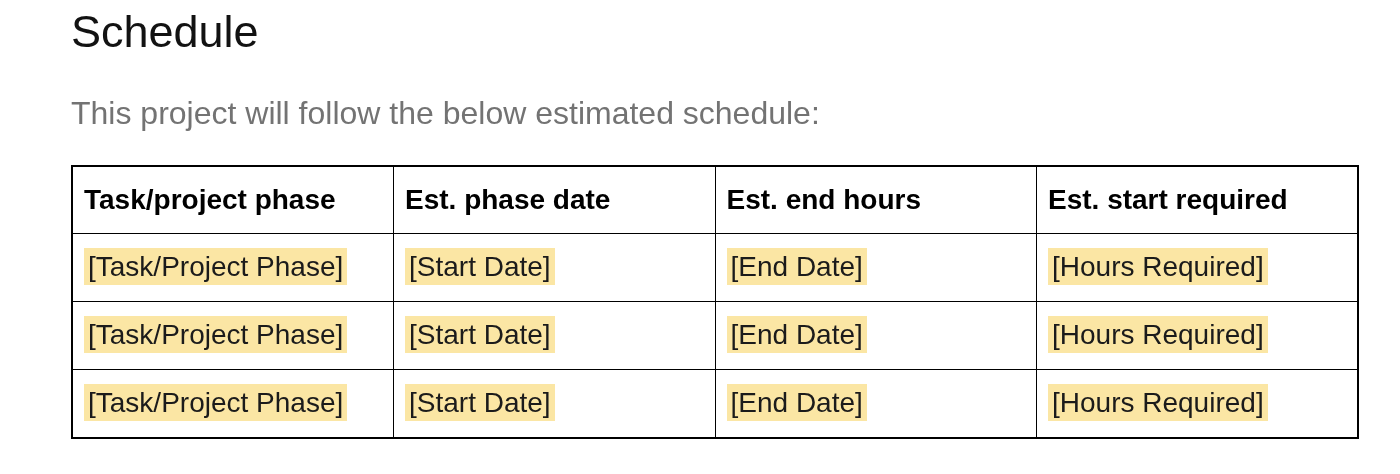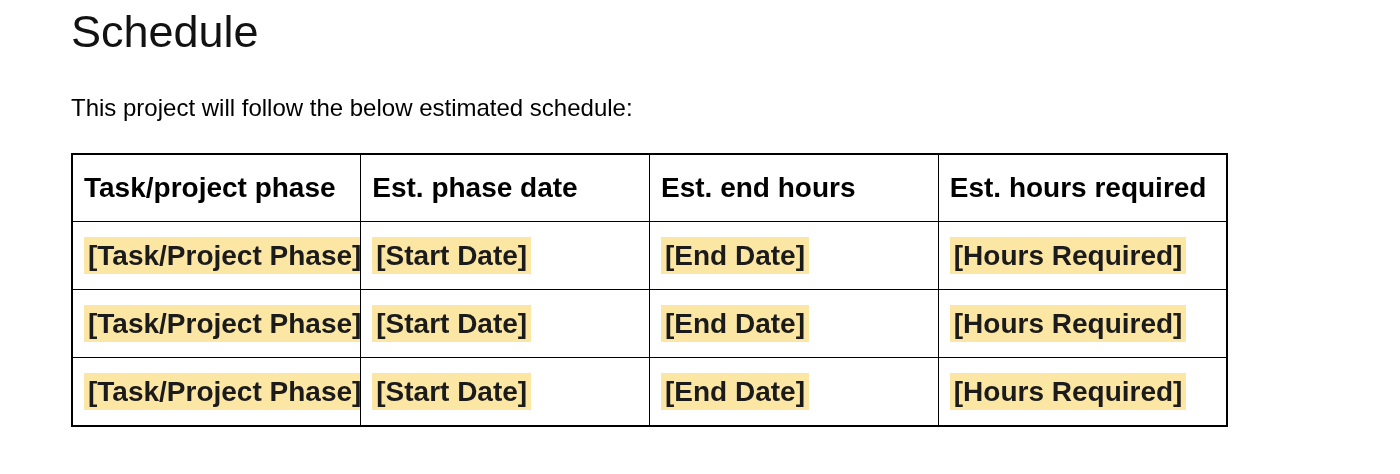--- a/index.html
+++ b/index.html
@@ -22,45 +22,44 @@
   h1.title{
     margin:0;
     font-size:45px;
     font-weight:400;
     line-height:1.15;
     color:#121212;
     letter-spacing:0;
   }
   p.intro{
     margin:33px 0 0 0;
-    font-size:24px;
+    font-size:32px;
     font-weight:400;
     line-height:1.4;
-    color:#000000;
+    color:#737373;
   }
   table.schedule{
     margin-top:29px;
     border-collapse:collapse;
     table-layout:fixed;
-    width:1157px;
+    width:1288px;
     border:2px solid var(--border);
   }
   table.schedule col{width:25%;}
   table.schedule th,
   table.schedule td{
     border:1px solid var(--border);
     height:67px;
     padding:0 8px 0 11px;
     text-align:left;
     vertical-align:middle;
     font-size:28px;
     line-height:1.35;
     white-space:nowrap;
     overflow:hidden;
-    font-weight:bold;
   }
   table.schedule th{
     font-weight:700;
     height:66px;
     color:#000000;
   }
   .hl{
     background:var(--hl);
     padding:3px 4px;
     color:#1b1b1b;
@@ -80,21 +79,21 @@
       <col>
         <col>
         <col>
         <col>
     </colgroup>
     <thead>
       <tr>
         <th>Task/project phase</th>
         <th>Est. phase date</th>
         <th>Est. end hours</th>
-        <th>Est. hours required</th>
+        <th>Est. start required</th>
       </tr>
     </thead>
     <tbody>
       <tr>
         <td><span class="hl">[Task/Project Phase]</span></td>
         <td><span class="hl">[Start Date]</span></td>
         <td><span class="hl">[End Date]</span></td>
         <td><span class="hl">[Hours Required]</span></td>
       </tr>
       <tr>

